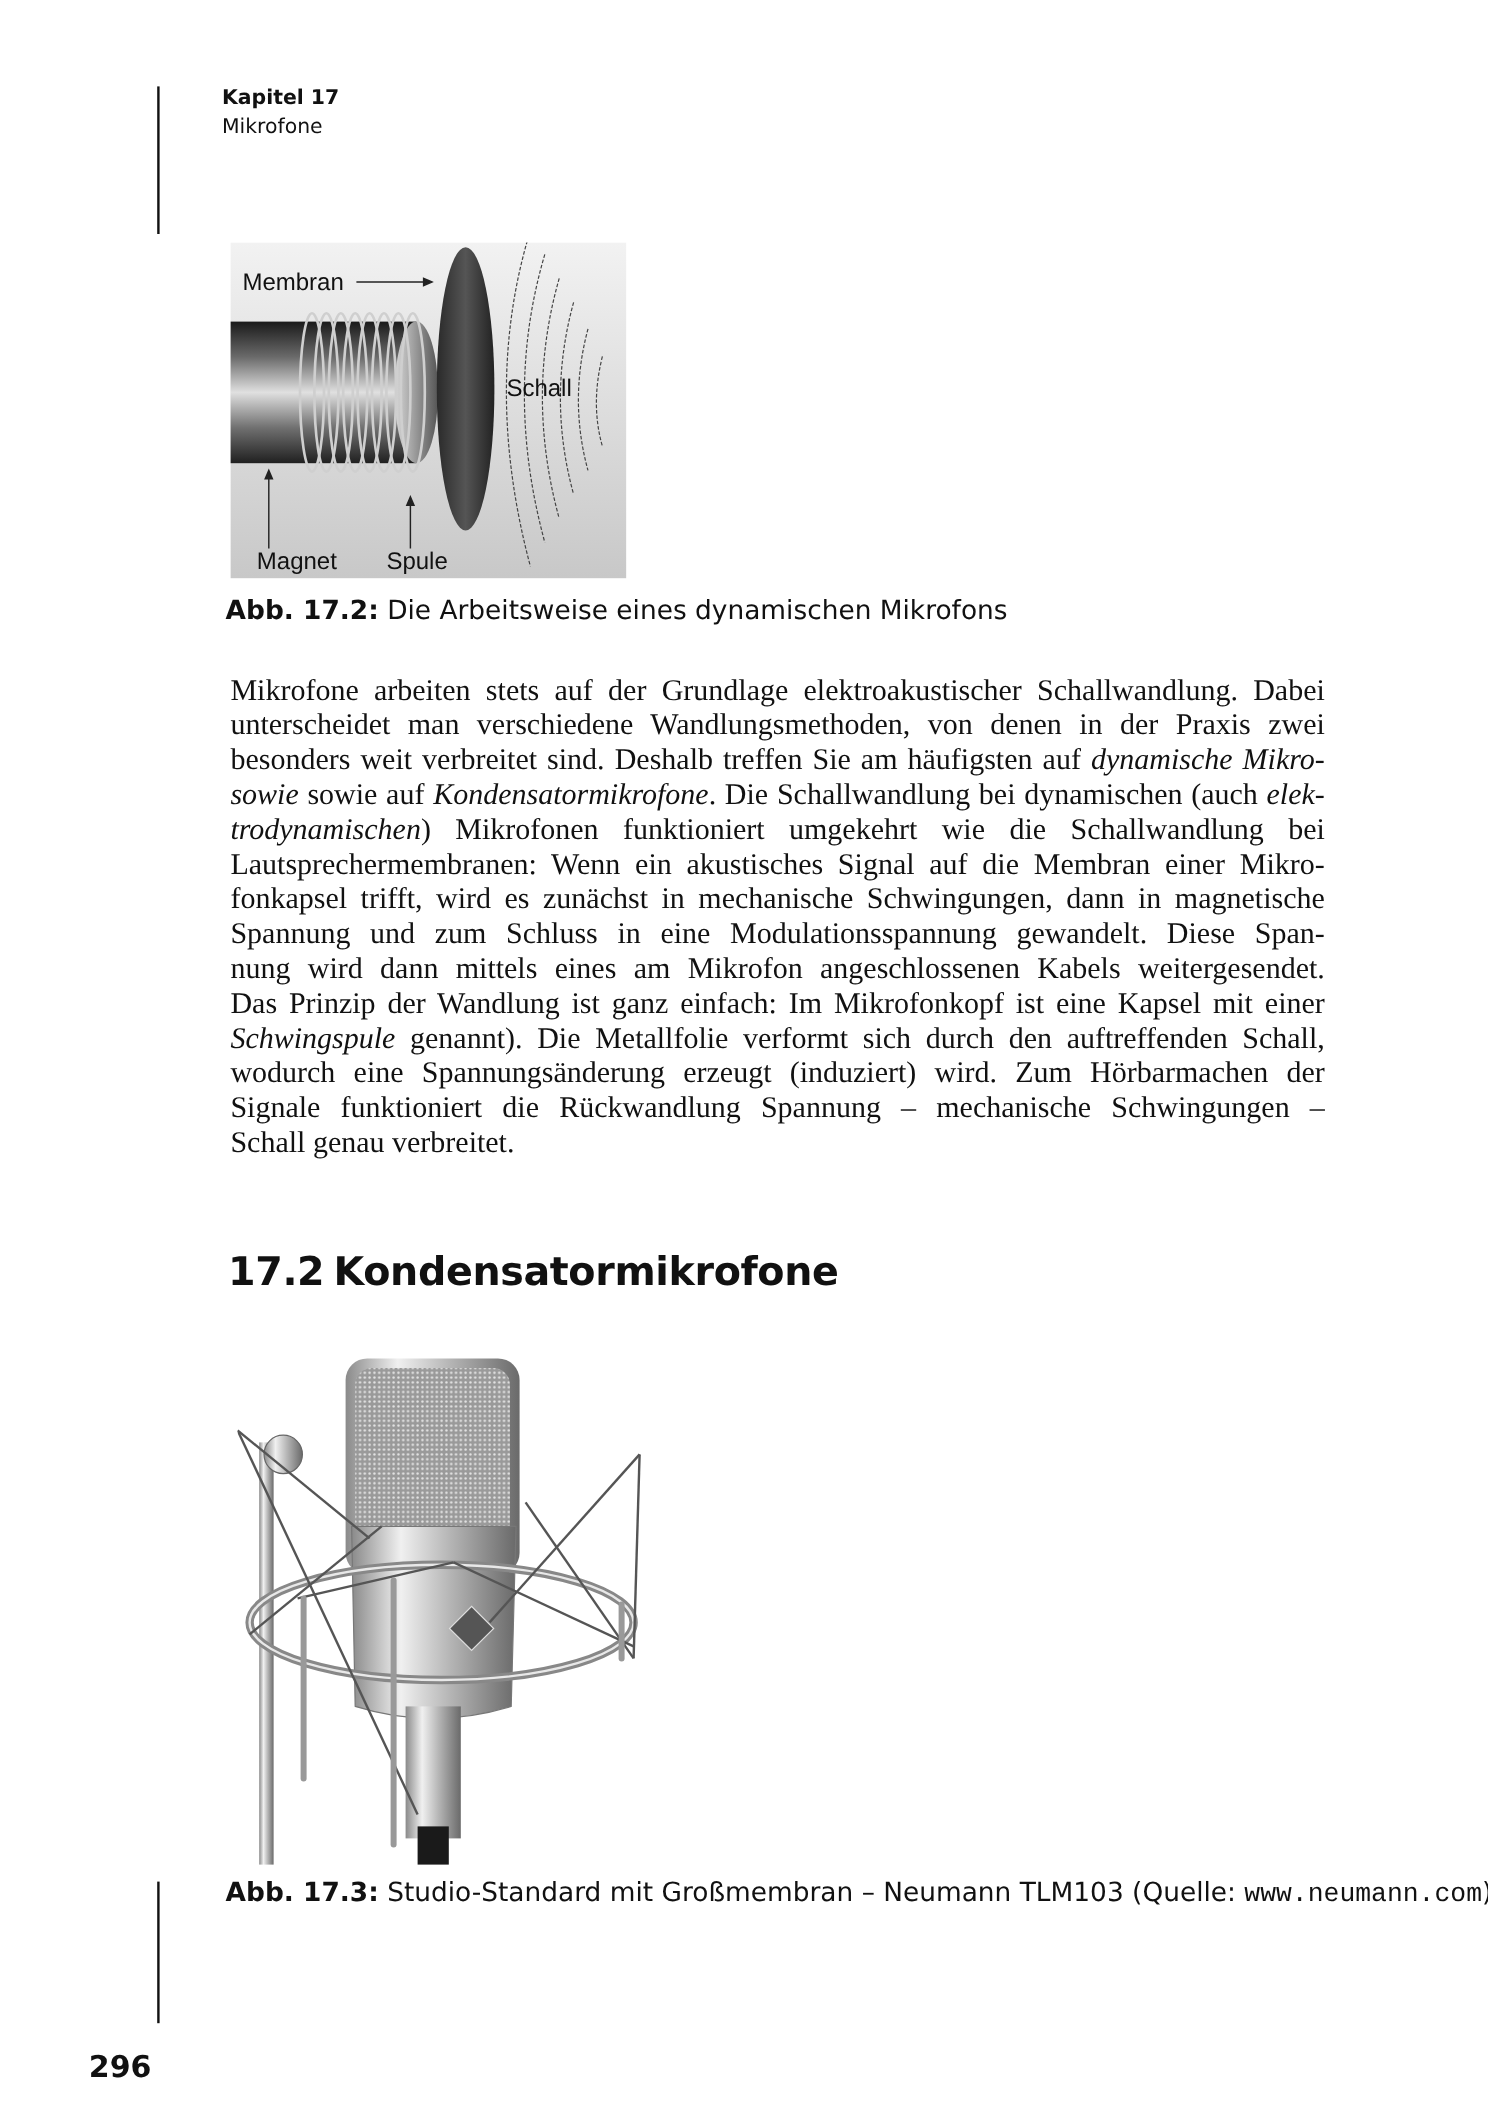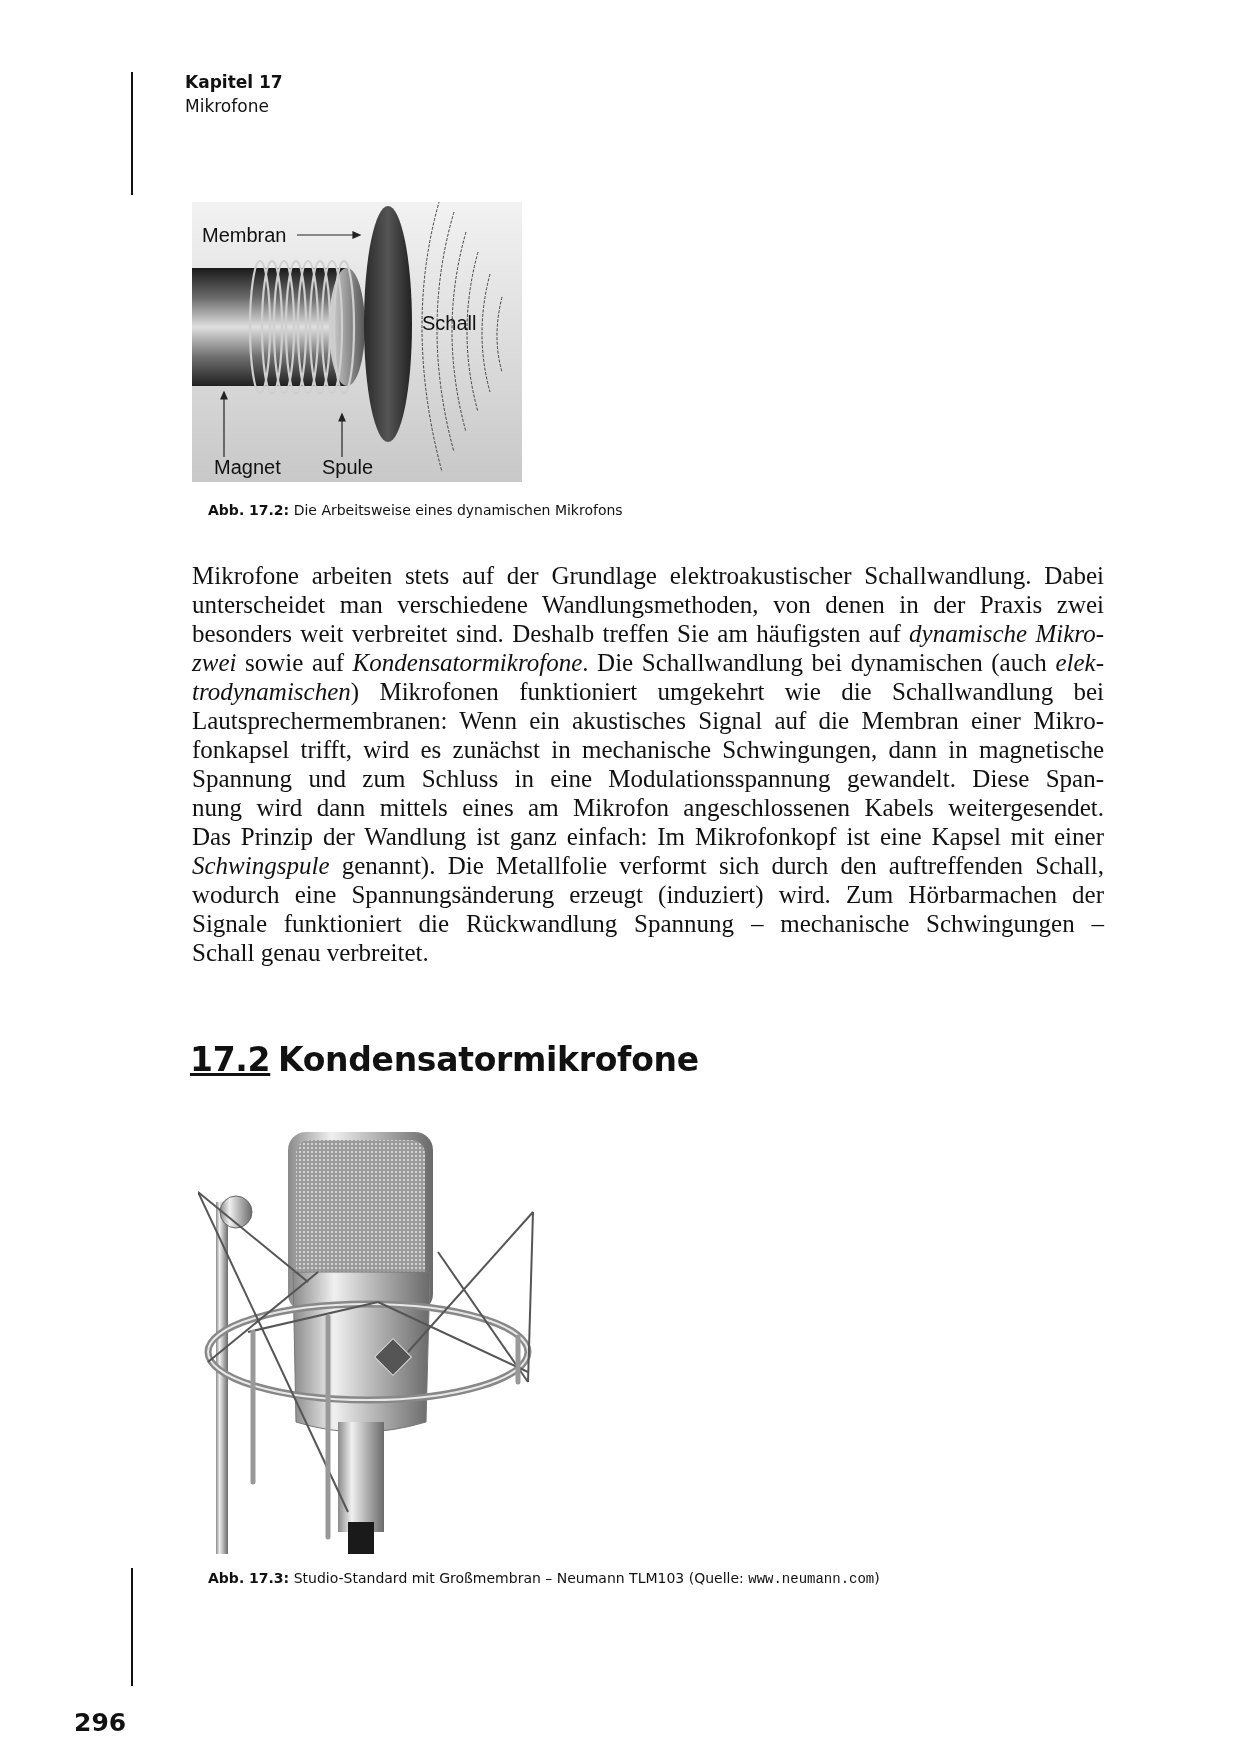--- a/index.html
+++ b/index.html
@@ -8,31 +8,31 @@
   .serif { font-family: "Liberation Serif", "DejaVu Serif", serif; }
   .mono { font-family: "Liberation Mono", "DejaVu Sans Mono", monospace; }
 
   .rule-top { position:absolute; left:131px; top:72px; width:2px; height:123px; background:#111; }
   .rule-bottom { position:absolute; left:131px; top:1568px; width:2px; height:118px; background:#111; }
 
   .running-head { position:absolute; left:146px; top:70px; font-size:17px; line-height:24px;margin-left:39px; }
   .running-head .chap { font-weight:bold; }
 
   .fig1 { position:absolute; left:192px; top:202px; width:330px; height:280px; }
-  .caption { position:absolute; left:208px; font-size:14px; line-height:24px; white-space:nowrap; }
+  .caption { position:absolute; left:188px; font-size:22px; line-height:24px; white-space:nowrap; }
   .caption b { font-weight:bold; }
   .cap1 { top:498px; }
   .cap2 { top:1566px; }
 
   .body-text { position:absolute; left:192px; top:561px; width:912px; font-size:25px; line-height:29px; text-align:justify; hyphens:manual; }
   .body-text .line { display:block; text-align:justify; text-align-last:justify; }
   .body-text .line.last { text-align-last:left; }
 
   .section-heading { position:absolute; left:190px; top:1038px; font-size:33px; font-weight:bold; line-height:44px; white-space:nowrap; letter-spacing:-0.3px; }
-  .section-heading .num { display:inline-block; width:88px;text-decoration:underline; }
+  .section-heading .num { display:inline-block; width:88px; }
 
   .fig2 { position:absolute; left:198px; top:1122px; width:345px; height:432px; }
 
   .page-number { position:absolute; left:74px; top:1660px; font-size:25px; font-weight:bold;margin-top:48px; }
 </style>
 </head>
 <body>
 
 <div class="rule-top"></div>
 
@@ -109,21 +109,21 @@
 </svg>
 
 <div class="caption cap1 sans">
   <b>Abb. 17.2:</b><span> Die Arbeitsweise eines dynamischen Mikrofons</span>
 </div>
 
 <div class="body-text serif" id="body-text">
     <span class="line"><span>Mikrofone arbeiten stets auf der Grundlage elektroakustischer Schallwandlung. Dabei</span></span>
     <span class="line"><span>unterscheidet man verschiedene Wandlungsmethoden, von denen in der Praxis zwei</span></span>
     <span class="line"><span>besonders weit verbreitet sind. Deshalb treffen Sie am häufigsten auf </span><em>dynamische Mikro-</em></span>
-    <span class="line"><em>zwei</em><span> sowie auf </span><em>Kondensatormikrofone</em><span>. Die Schallwandlung bei dynamischen (auch </span><em>elek-</em></span>
+    <span class="line"><em>sowie</em><span> sowie auf </span><em>Kondensatormikrofone</em><span>. Die Schallwandlung bei dynamischen (auch </span><em>elek-</em></span>
     <span class="line"><em>trodynamischen</em><span>) Mikrofonen funktioniert umgekehrt wie die Schallwandlung bei</span></span>
     <span class="line"><span>Lautsprechermembranen: Wenn ein akustisches Signal auf die Membran einer Mikro-</span></span>
     <span class="line"><span>fonkapsel trifft, wird es zunächst in mechanische Schwingungen, dann in magnetische</span></span>
     <span class="line"><span>Spannung und zum Schluss in eine Modulationsspannung gewandelt. Diese Span-</span></span>
     <span class="line"><span>nung wird dann mittels eines am Mikrofon angeschlossenen Kabels weitergesendet.</span></span>
     <span class="line"><span>Das Prinzip der Wandlung ist ganz einfach: Im Mikrofonkopf ist eine Kapsel mit einer</span></span>
     <span class="line"><em>Schwingspule</em><span> genannt). Die Metallfolie verformt sich durch den auftreffenden Schall,</span></span>
     <span class="line"><span>wodurch eine Spannungsänderung erzeugt (induziert) wird. Zum Hörbarmachen der</span></span>
     <span class="line"><span>Signale funktioniert die Rückwandlung Spannung – mechanische Schwingungen –</span></span>
     <span class="line last"><span>Schall genau verbreitet.</span></span>

